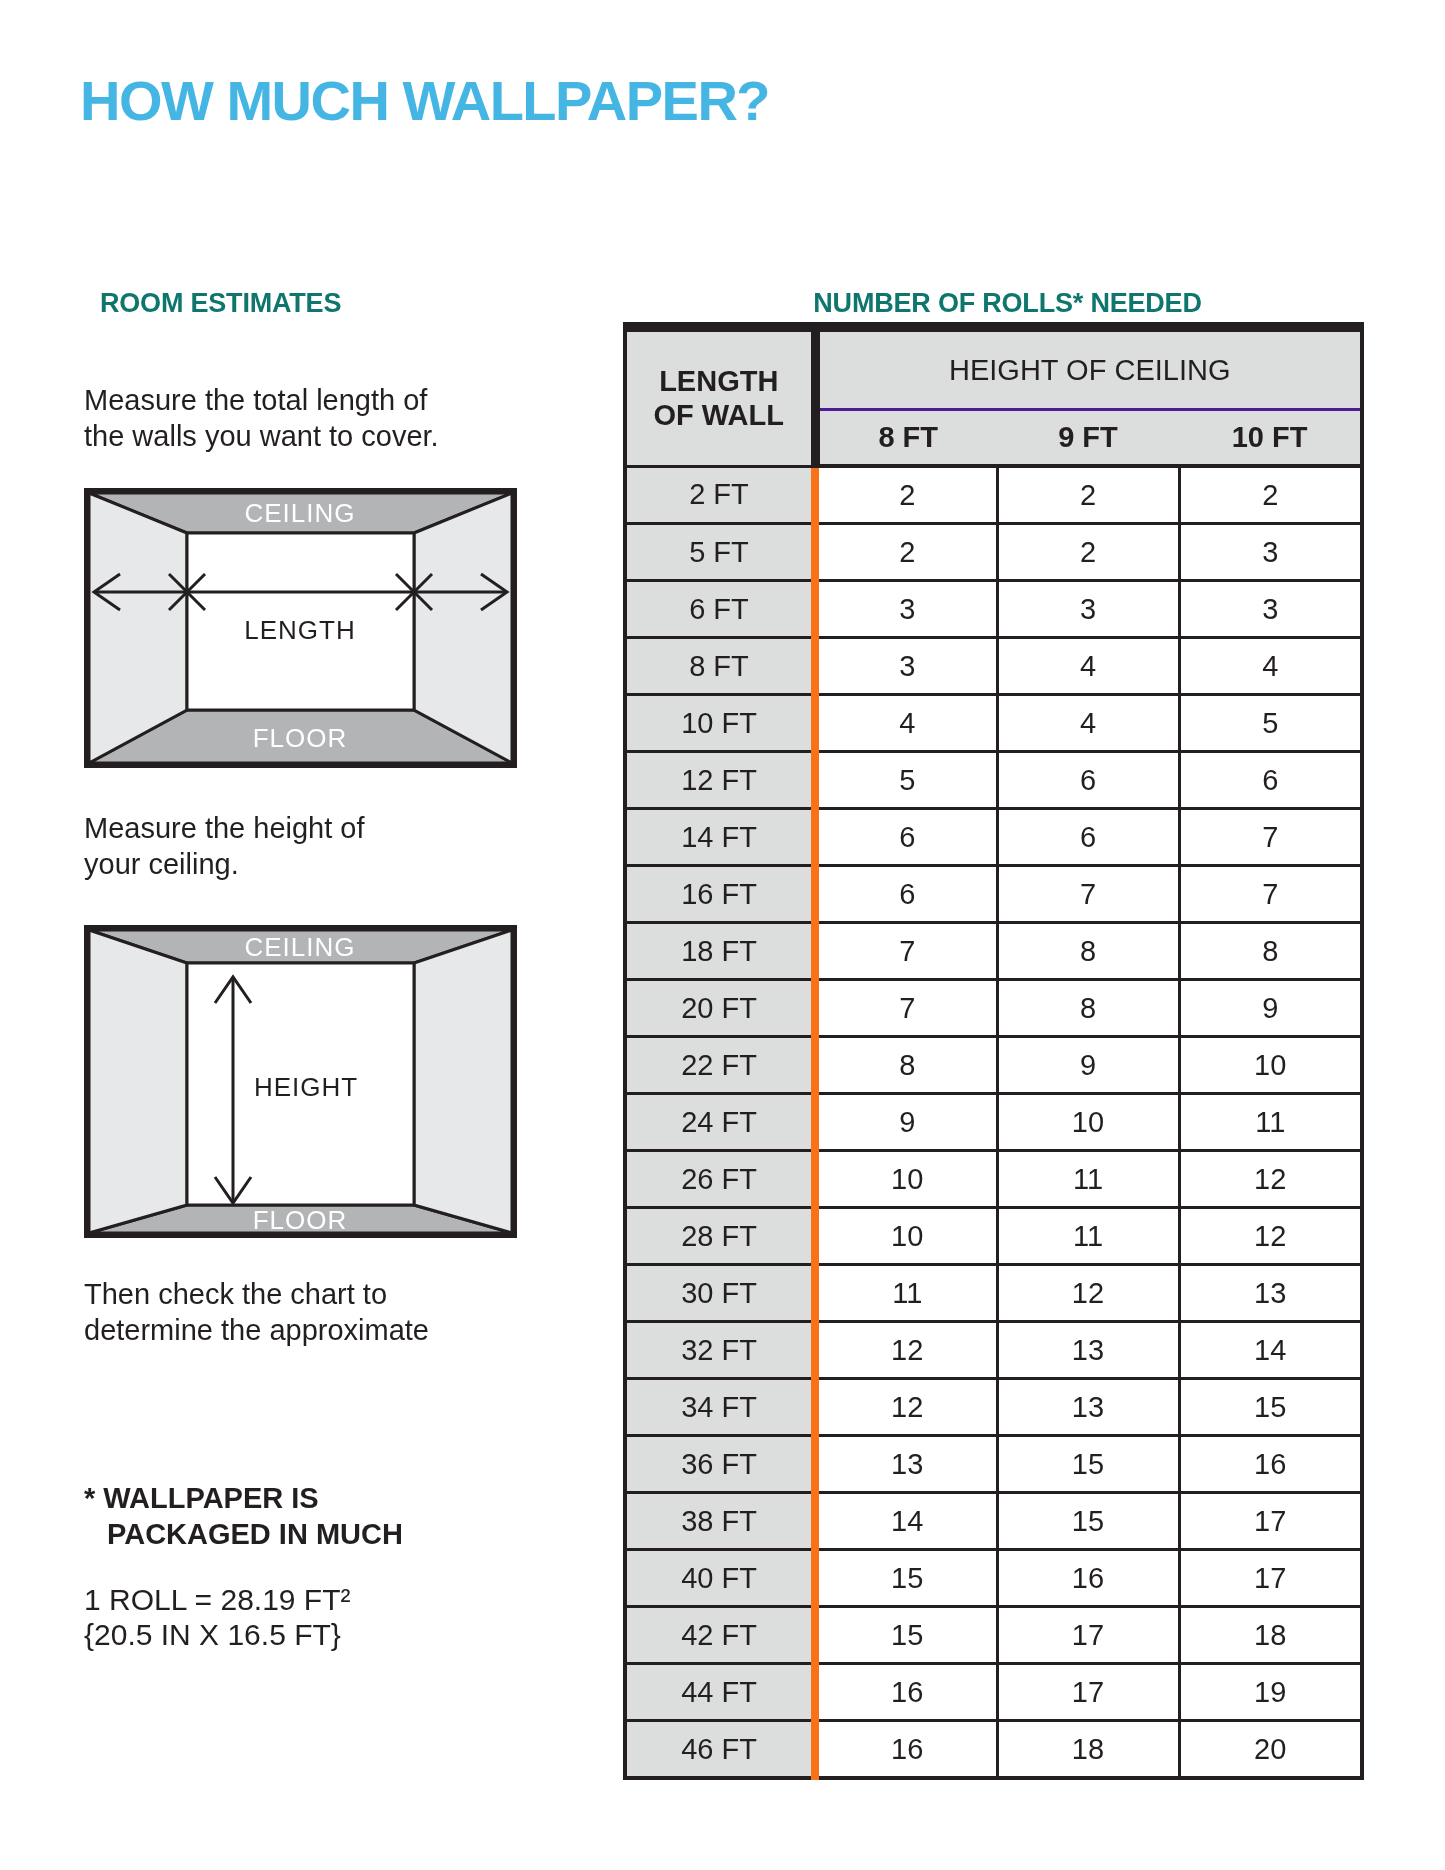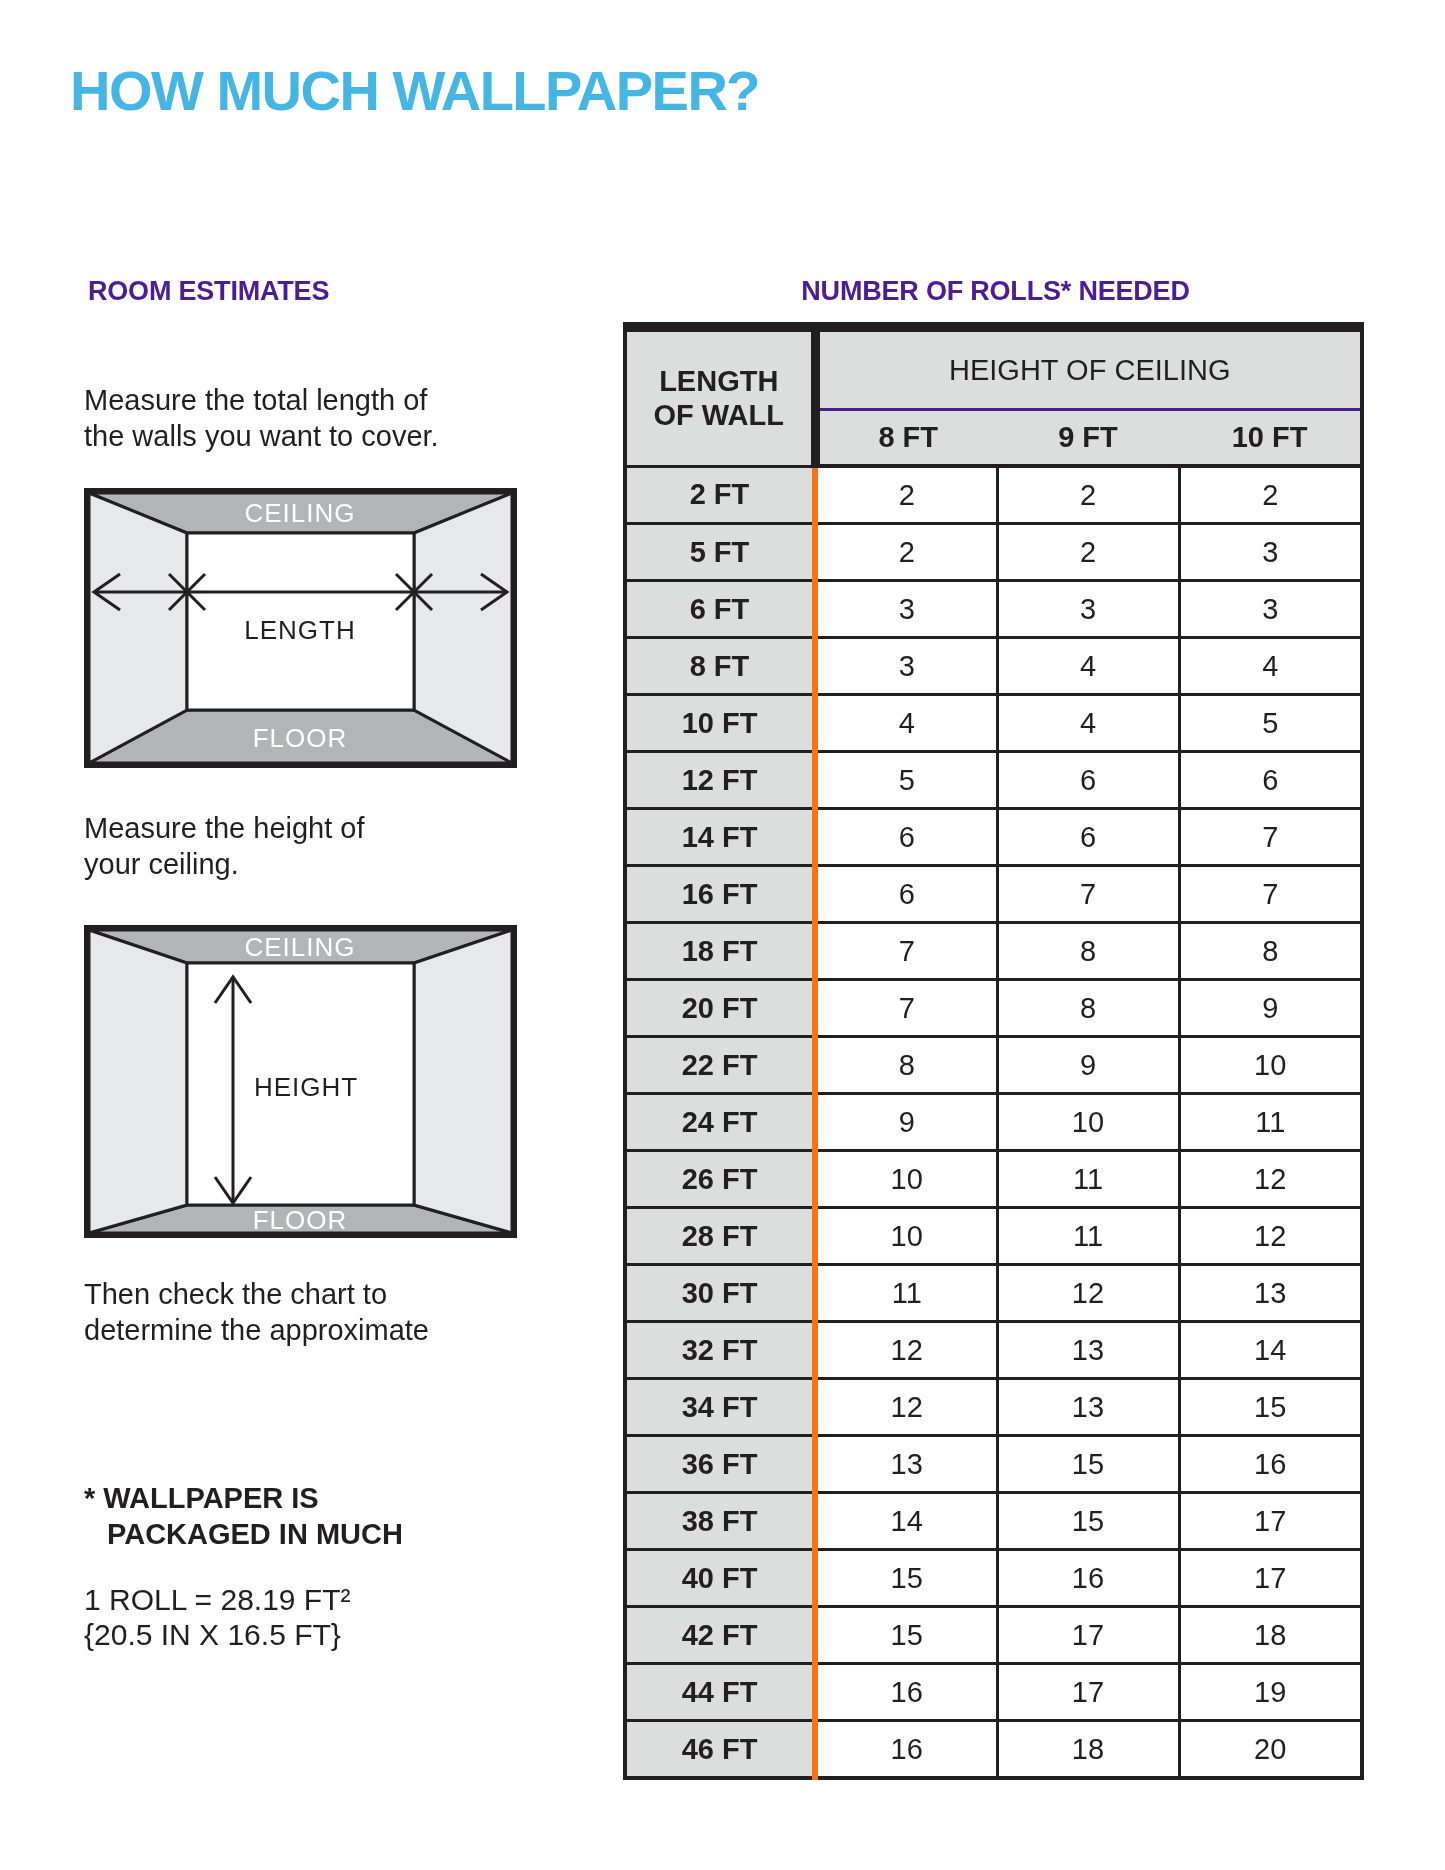--- a/index.html
+++ b/index.html
@@ -1,26 +1,26 @@
 <!DOCTYPE html>
 <html><head>
 <meta charset="utf-8">
 <style>
   html,body { margin:0; padding:0; background:#ffffff; }
   .page {
     position:relative; width:1445px; height:1870px; background:#ffffff;
     font-family:"Liberation Sans","DejaVu Sans",sans-serif; color:#231f20; overflow:hidden;
   }
   .page-title {
-    position:absolute; left:70px; top:58px; margin:0;
+    position:absolute; left:70px; top:58px; margin:10px;
     font-size:56px; font-weight:bold; letter-spacing:-1.5px; color:#45b6e3;
   }
   .section-heading {
-    position:absolute; margin:4px; font-size:27px; font-weight:bold;
-    letter-spacing:-0.2px; color:#4c1d95;
+    position:absolute; margin:16px; font-size:27px; font-weight:bold;
+    letter-spacing:-0.2px; color:#0f766e;
   }
   #room-heading { left:84px; top:272px; }
   #rolls-heading { left:623px; top:272px; width:737px; text-align:center; }
   .para { position:absolute; left:84px; margin:0; font-size:29px; line-height:36px; color:#231f20; }
   .para span { display:block; }
   #step1 { top:338px;margin-top:44px; }
   #step2 { top:810px; }
   #step3 { top:1276px; }
   #footnote { top:1480px; font-weight:bold; }
   #footnote span + span { padding-left:23px; }
@@ -40,21 +40,21 @@
   }
   table.rolls td { padding:0; text-align:center; vertical-align:middle; }
   .gray { background:#dcdddd; }
   td.corner-cell {
     border-right:9px solid #231f20; font-weight:bold; line-height:34px;
   }
   td.corner-cell span { display:block; }
   td.group-head { height:76px; font-weight:normal; border-bottom:3px solid #4c1d95; }
   td.col-head { height:53px; font-weight:bold; border-bottom:4px solid #231f20; }
   tbody td { height:54px; border-top:3px solid #231f20; }
-  tbody td.row-label { font-weight:bold; border-right:6px solid #f97316; }
+  tbody td.row-label { font-weight:normal; border-right:8px solid #f97316; }
   tbody td.cell + td.cell { border-left:3px solid #231f20; }
 </style>
 </head>
 <body>
 
 <div class="page">
 
   <h1 class="page-title">HOW MUCH WALLPAPER?</h1>
 
   <h2 class="section-heading" id="room-heading">ROOM ESTIMATES</h2>

